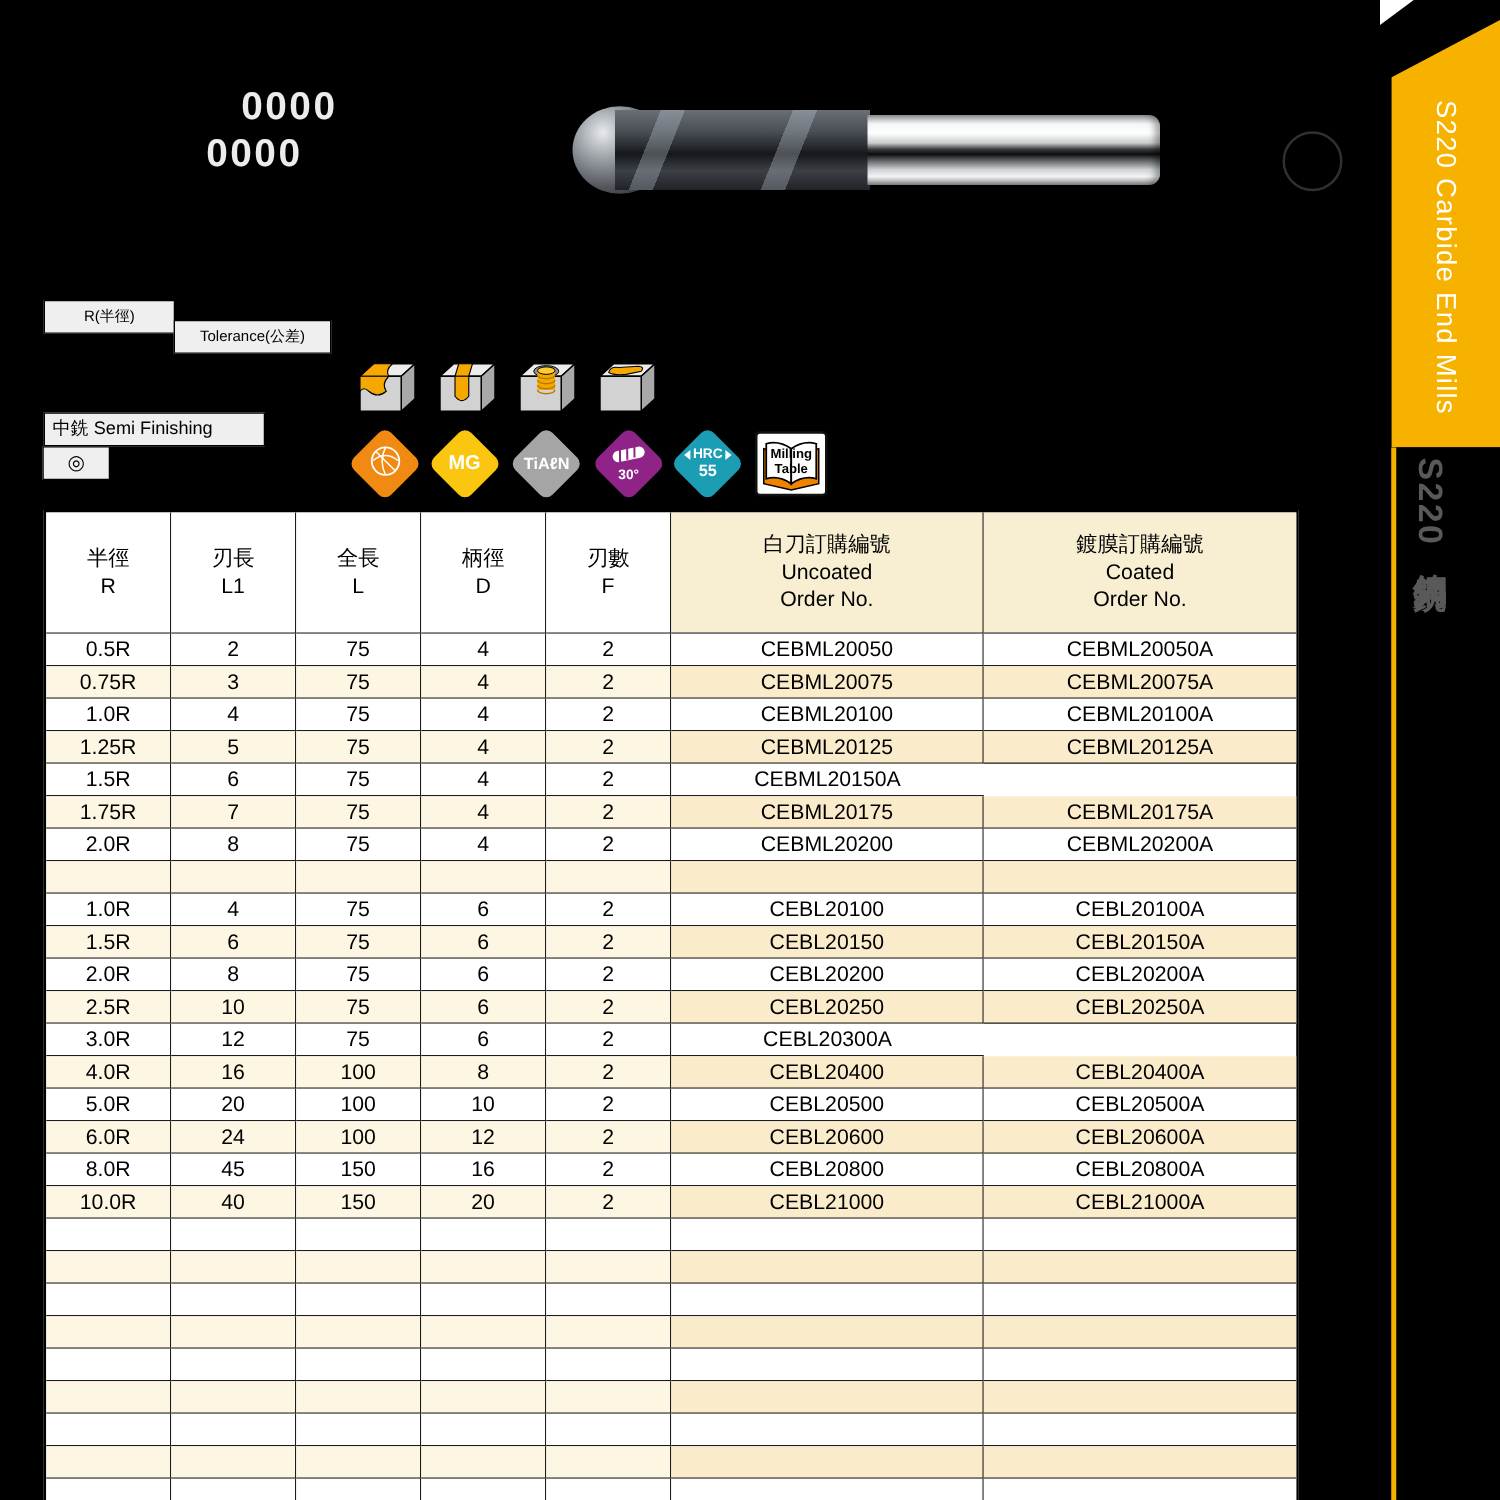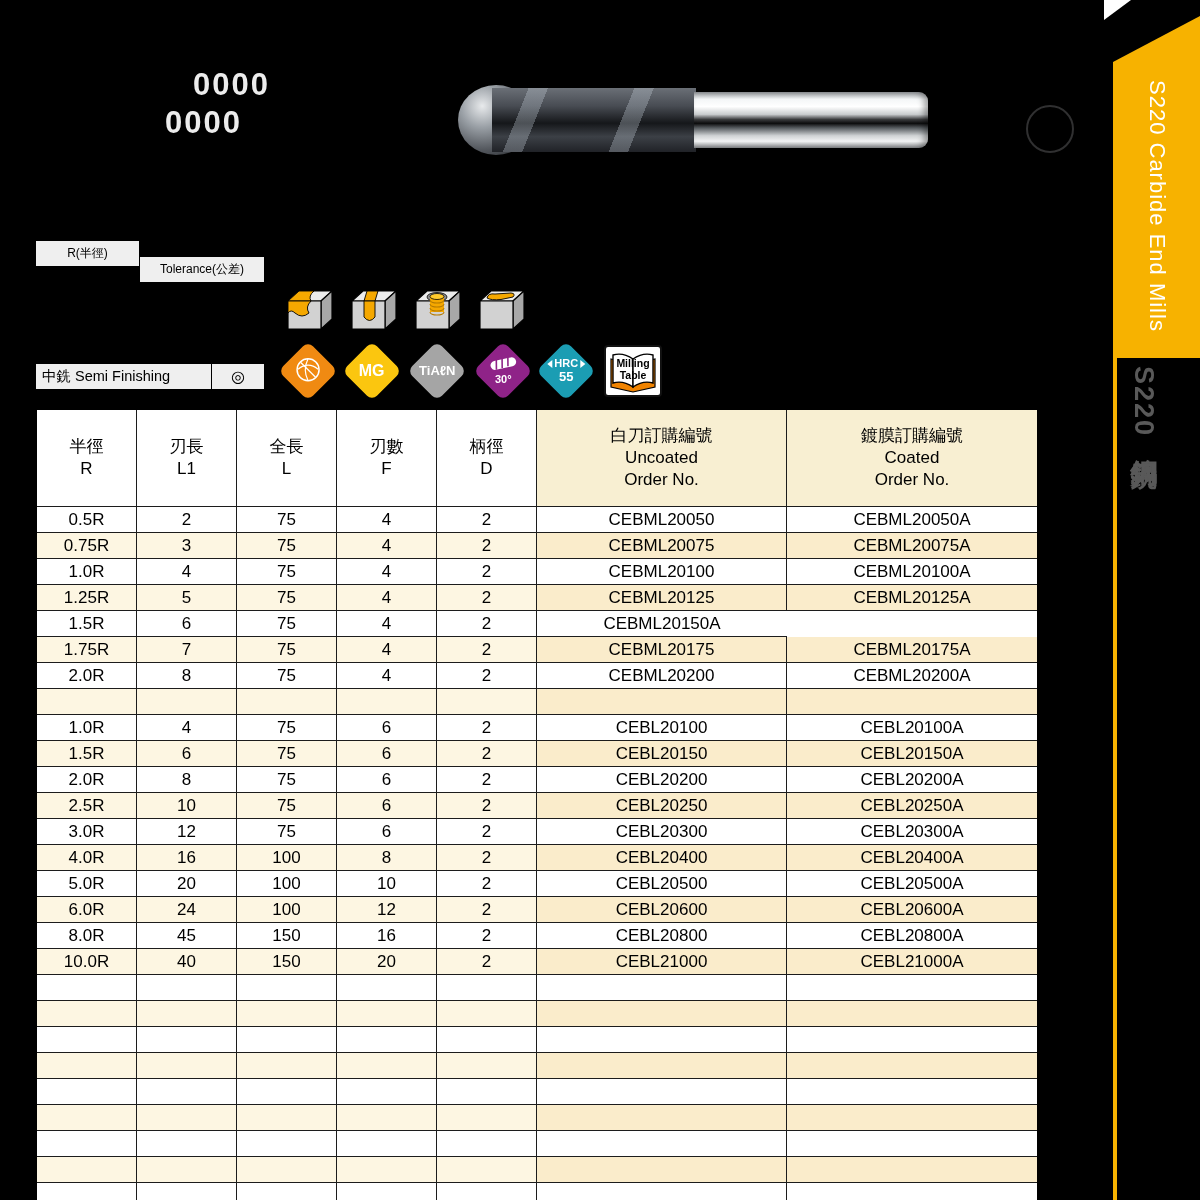--- a/index.html
+++ b/index.html
@@ -29,21 +29,21 @@
     border:2px solid rgba(125,125,130,.38);}
 
   
   #tol-bar{left:35px;top:240px;display:flex;}
   .gcell{background:#efefef;border:1px solid #000;height:27px;line-height:25px;text-align:center;
     font-size:12px;box-sizing:border-box;}
   #tol-left{width:105px;}
   #tol-right{width:126px;margin-left:-1px;margin-top:16px;}
 
   
-  #semi-bar{left:35px;top:363px;display:flex;}
+  #semi-bar{left:35px;top:330px;display:flex;flex-direction:column;}
   #semi-label{width:177px;text-align:left;padding-left:6px;font-size:14.5px;}
   #semi-mark{width:54px;margin-left:-1px;font-size:16px;}
 
   
   .mop{top:288px;width:48px;height:44px;}
 
   
   .diamond{width:42px;height:42px;border-radius:7px;transform:rotate(45deg);top:350px;
     display:flex;align-items:center;justify-content:center;}
   .dcontent{transform:rotate(-45deg);color:#fff;text-align:center;line-height:1.05;}
@@ -202,26 +202,26 @@
       </div>
       <div class="tcell">
         <div class="hline">刃長</div>
         <div class="hline">L1</div>
       </div>
       <div class="tcell">
         <div class="hline">全長</div>
         <div class="hline">L</div>
       </div>
       <div class="tcell">
+        <div class="hline">柄徑</div>
+        <div class="hline">D</div>
+      </div>
+      <div class="tcell">
         <div class="hline">刃數</div>
         <div class="hline">F</div>
-      </div>
-      <div class="tcell">
-        <div class="hline">柄徑</div>
-        <div class="hline">D</div>
       </div>
       <div class="tcell order">
         <div class="hline">白刀訂購編號</div>
         <div class="hline">Uncoated</div>
         <div class="hline">Order No.</div>
       </div>
       <div class="tcell order">
         <div class="hline">鍍膜訂購編號</div>
         <div class="hline">Coated</div>
         <div class="hline">Order No.</div>
@@ -333,21 +333,20 @@
       <div class="tcell">2</div>
       <div class="tcell order">CEBL20250</div>
       <div class="tcell order">CEBL20250A</div>
     </div>
     <div class="trow drow">
       <div class="tcell">3.0R</div>
       <div class="tcell">12</div>
       <div class="tcell">75</div>
       <div class="tcell">6</div>
       <div class="tcell">2</div>
-      <div class="tcell order">CEBL20300</div>
       <div class="tcell order">CEBL20300A</div>
     </div>
     <div class="trow drow stripe">
       <div class="tcell">4.0R</div>
       <div class="tcell">16</div>
       <div class="tcell">100</div>
       <div class="tcell">8</div>
       <div class="tcell">2</div>
       <div class="tcell order">CEBL20400</div>
       <div class="tcell order">CEBL20400A</div>

